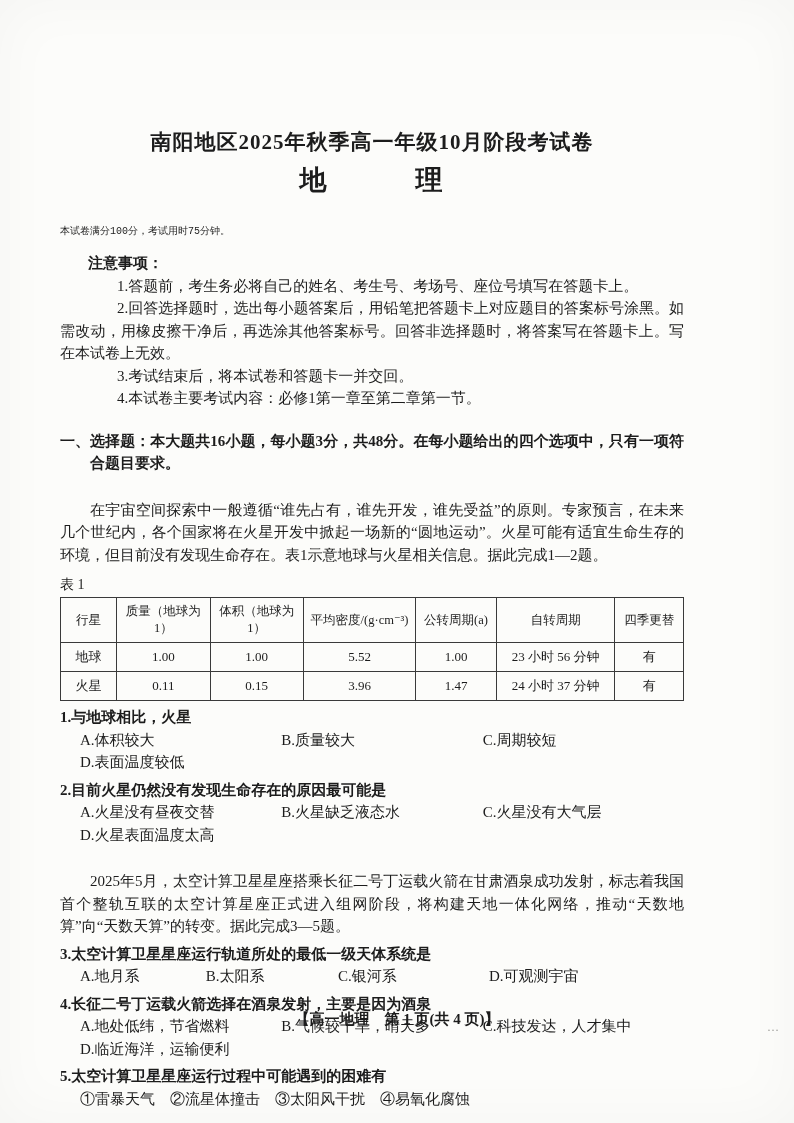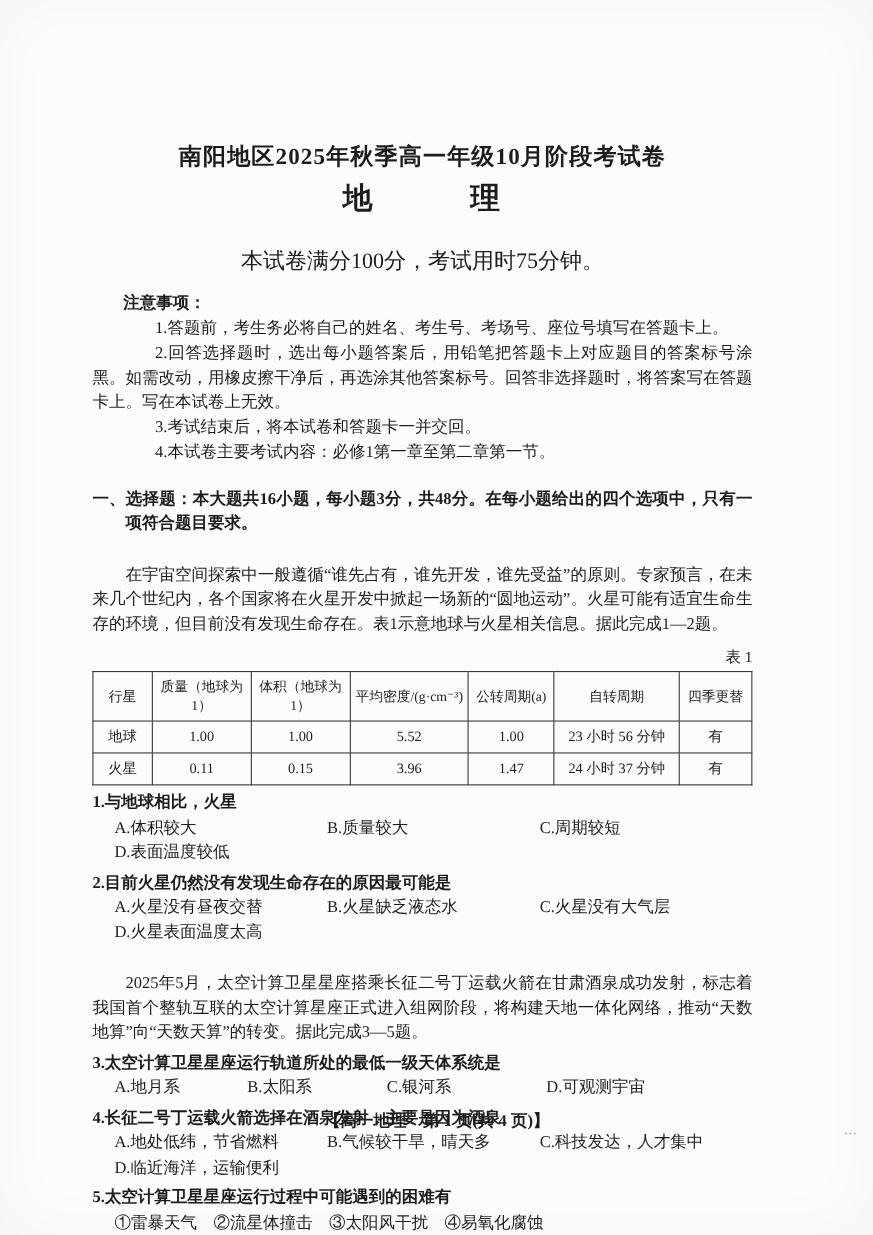--- a/index.html
+++ b/index.html
@@ -6,42 +6,43 @@
   html,body { width:794px; height:1123px; }
   body {
     background:#f4f4f2;
     font-family:"Liberation Serif","DejaVu Serif",serif;
     color:#1c1c1c;
   }
   .page {
     position:relative;
     width:794px; height:1123px;
     background:#fcfcfa;
-    padding:128px 110px 0 84px;
+    padding:128px 110px 0 60px;
     overflow:hidden;
     box-shadow:inset 0 0 60px rgba(0,0,0,0.03);
   }
   .title-main {
     text-align:center;
     font-size:21px;
     font-weight:bold;
     letter-spacing:1px;
   }
   .title-subject {
     text-align:center;
     font-size:27px;
     font-weight:bold;
     margin-top:6px;
     white-space:pre;
     letter-spacing:2px;
   }
   .exam-info {
-    text-align:center;
-    font-size:20px;
+    text-align:left;
+    font-size:10px;
     margin-top:26px;
+    font-family:Liberation Mono, monospace;
   }
   .notice { margin-top:14px; font-size:15px; line-height:1.5; }
   .notice-heading { font-weight:bold; margin-left:28px; }
   .notice-item { text-indent:57px; text-align:justify; }
   .section-heading {
     margin-top:20px;
     font-weight:bold;
     font-size:15px;
     line-height:1.5;
     padding-left:30px;
@@ -49,21 +50,21 @@
     text-align:justify;
   }
   .passage {
     margin-top:24px;
     font-size:15px;
     line-height:1.5;
     text-indent:2em;
     text-align:justify;
   }
   .table-caption {
-    text-align:right;
+    text-align:left;
     font-size:14px;
     margin:10px 0 3px;
   }
   table.data-table {
     width:100%;
     border-collapse:collapse;
     font-size:13px;
   }
   table.data-table th, table.data-table td {
     border:1px solid #3a3a3a;

